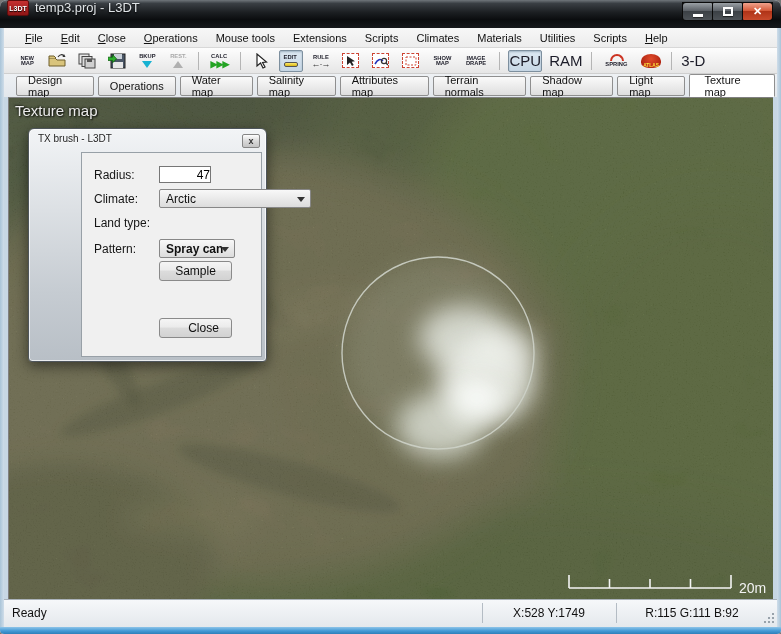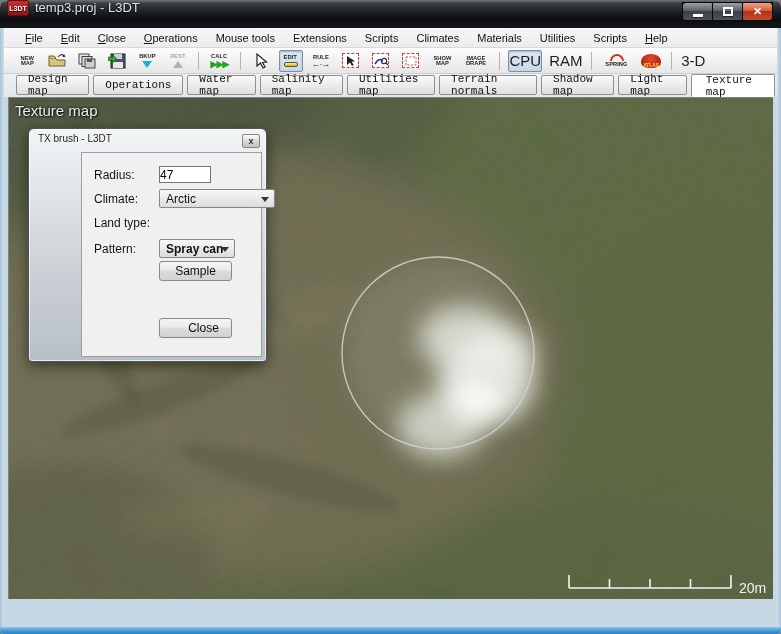--- a/index.html
+++ b/index.html
@@ -48,21 +48,21 @@
   .edit-pill { width:14px; height:5px; background:linear-gradient(#ffe96a,#d8b818); border:1px solid #555; border-radius:2px; margin-top:1px; }
   .rule-line { color:#333; font-size:9px; line-height:7px; letter-spacing:-1px; }
   .marquee { width:17px; height:15px; border:1px dashed #cc4433; display:flex; align-items:center; justify-content:center; background:#fff; }
   .btntxt { font-size:15px; color:#1c1c28; font-weight:normal; }
   .spring-arc { width:14px; height:7px; border:2px solid #cc3322; border-bottom:none; border-radius:8px 8px 0 0; }
   .atlas-blob { width:20px; height:14px; background:radial-gradient(circle at 50% 35%, #e04a2a 0%, #b42814 70%); border-radius:50% 50% 40% 40%; display:flex; align-items:flex-end; justify-content:center; }
   .atlas-txt { color:#ffe23a; font-size:8px; font-weight:bold; transform:scale(.6); transform-origin:center bottom; }
 
   
   .tabbar { position:absolute; left:4px; right:4px; top:74px; height:23px;
-    background:linear-gradient(#eef1f4,#e2e7ec); display:flex; align-items:center; padding:0 0 0 10px;font-family:Liberation Mono, monospace; }
+    background:linear-gradient(#eef1f4,#e2e7ec); display:flex; align-items:flex-end; padding:0 0 0 10px; }
   .tab { height:20px; margin:0 2px 1px 2px; padding:0 11px; font-size:11px; color:#111;
     background:linear-gradient(#fafafa,#dedede); border:1px solid #8f8f8f; border-radius:2px;
     display:flex; align-items:center; }
   .tab.active { background:#fff; height:23px; margin-bottom:0; border-bottom:1px solid #fff;
     border-radius:2px 2px 0 0; padding:0 14px; }
 
   
   .canvas { position:absolute; left:8px; top:97px; width:765px; height:502px; background:#6b6b4a;
     border-top:1px solid #808080; border-left:1px solid #808080; overflow:hidden; }
   .map-label { position:absolute; left:6px; top:4px; font-size:15px; color:#ececec;
@@ -74,21 +74,21 @@
     background:linear-gradient(#f2f4f6,#c6ccd2 70%,#b8bfc6);
     box-shadow:0 4px 14px rgba(0,0,0,.5), inset 0 0 0 1px rgba(255,255,255,.7); }
   .dlg-title { position:absolute; left:9px; top:4px; font-size:10px; color:#1d1d1d; text-shadow:0 1px 0 #ffffffaa; }
   .dlg-close { position:absolute; right:6px; top:5px; width:18px; height:14px;
     background:linear-gradient(#fefefe,#d9d9d9 50%,#c4c4c4); border:1px solid #858585; border-radius:2px;
     font-size:9px; font-weight:bold; color:#333; display:flex; align-items:center; justify-content:center; line-height:1; }
   .dlg-client { position:absolute; left:4px; right:4px; top:23px; bottom:4px;
     background:#f0f0f0; border:1px solid #98a0a7;margin-left:48px; }
   .dlg-label { position:absolute; left:12px; font-size:12px; color:#151515; }
   .dlg-input { position:absolute; left:77px; width:52px; height:17px; border:1px solid #767676;
-    background:#fff; font-size:12px; text-align:left; font-family:"Liberation Sans",sans-serif; }
+    background:#fff; font-size:12px; text-align:right; font-family:"Liberation Sans",sans-serif; }
   .dlg-select { position:absolute; left:77px; height:19px; border:1px solid #878787; border-radius:2px;
     background:linear-gradient(#f8f8f8,#dcdcdc); font-size:12px; color:#111;
     display:flex; align-items:center; padding-left:6px; }
   .dd-arrow { position:absolute; right:5px; top:7px; width:0; height:0;
     border-left:4px solid transparent; border-right:4px solid transparent; border-top:5px solid #333; }
   .dlg-btn { position:absolute; left:77px; width:73px; height:20px; border:1px solid #8a8a8a; border-radius:3px;
     background:linear-gradient(#f5f5f5 0%,#ebebeb 45%,#dcdcdc 50%,#d2d2d2 100%);
     font-size:12px; color:#111; display:flex; align-items:center; justify-content:center; }
 
   
@@ -249,21 +249,21 @@
     <div class="tbtn">
         <div class="btntxt">3-D</div>
       </div>
   </div>
 
   <div class="tabbar">
     <div class="tab">Design map</div>
     <div class="tab">Operations</div>
     <div class="tab">Water map</div>
     <div class="tab">Salinity map</div>
-    <div class="tab">Utilities map</div>
+    <div class="tab">Attributes map</div>
     <div class="tab">Terrain normals</div>
     <div class="tab">Shadow map</div>
     <div class="tab">Light map</div>
     <div class="tab active">Texture map</div>
   </div>
 
   <div class="canvas">
     <svg width="765" height="502" viewBox="0 0 765 502">
       <defs>
         <filter id="b20" x="-50%" y="-50%" width="200%" height="200%">
@@ -330,30 +330,45 @@
     <div class="map-label">Texture map</div>
   </div>
 
   <div class="dialog">
     <div class="dlg-title">TX brush - L3DT</div>
     <div class="dlg-close">x</div>
     <div class="dlg-client">
       <div class="dlg-label" style="top:15px;">Radius:</div>
       <input class="dlg-input" style="top: 13px;" value="47">
       <div class="dlg-label" style="top:39px;">Climate:</div>
-      <div class="dlg-select" style="top:36px; width:116px;">
+      <div class="dlg-select" style="top:36px; width:152px;">
           <span>Arctic</span>
           <i class="dd-arrow"></i>
         </div>
       <div class="dlg-label" style="top:63px;">Land type:</div>
       <div class="dlg-label" style="top:89px;">Pattern:</div>
       <div class="dlg-select" style="top:86px; width:76px;font-weight:bold;">
           <span>Spray can</span>
           <i class="dd-arrow"></i>
         </div>
       <div class="dlg-btn" style="top:108px;">Sample</div>
       <div class="dlg-btn" style="top:165px;padding-left:16px;">Close</div>
     </div>
   </div>
 
+  <div class="statusbar">
+    <span class="sb-ready">Ready</span>
+    <div class="sb-sep" style="left:478px;"></div>
+    <span class="sb-pane" style="left:480px; width:130px;">X:528 Y:1749</span>
+    <div class="sb-sep" style="left:612px;"></div>
+    <span class="sb-pane" style="left:614px; width:148px;">R:115 G:111 B:92</span>
+    <div class="grip">
+      <i style="right:1px; bottom:1px;"></i>
+        <i style="right:5px; bottom:1px;"></i>
+        <i style="right:9px; bottom:1px;"></i>
+      <i style="right:1px; bottom:5px;"></i>
+        <i style="right:5px; bottom:5px;"></i>
+      <i style="right:1px; bottom:9px;"></i>
+    </div>
+  </div>
 
   <div class="bottom-frame"></div>
 </div>
 
 </body></html>

